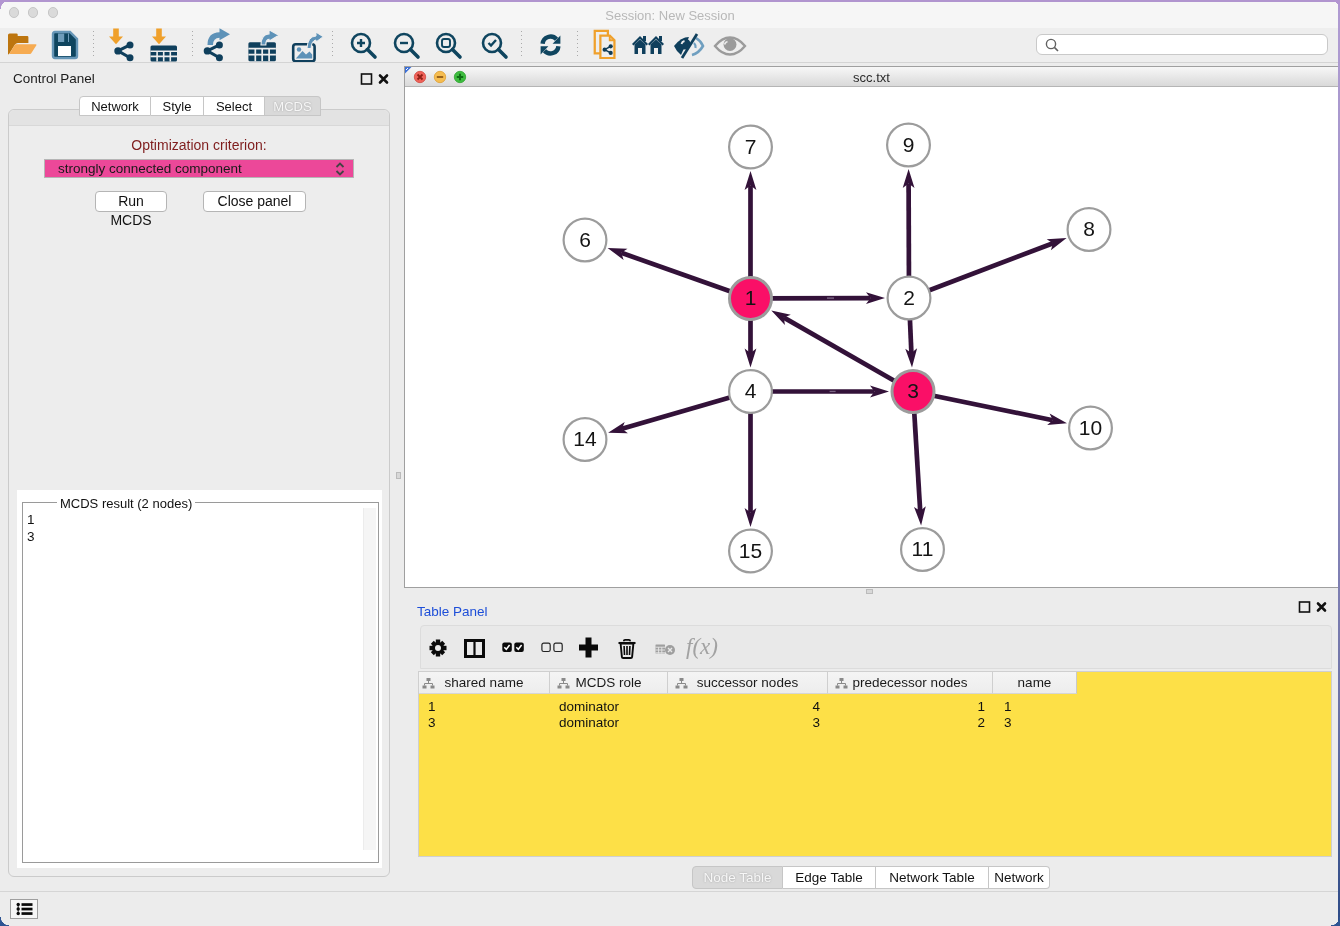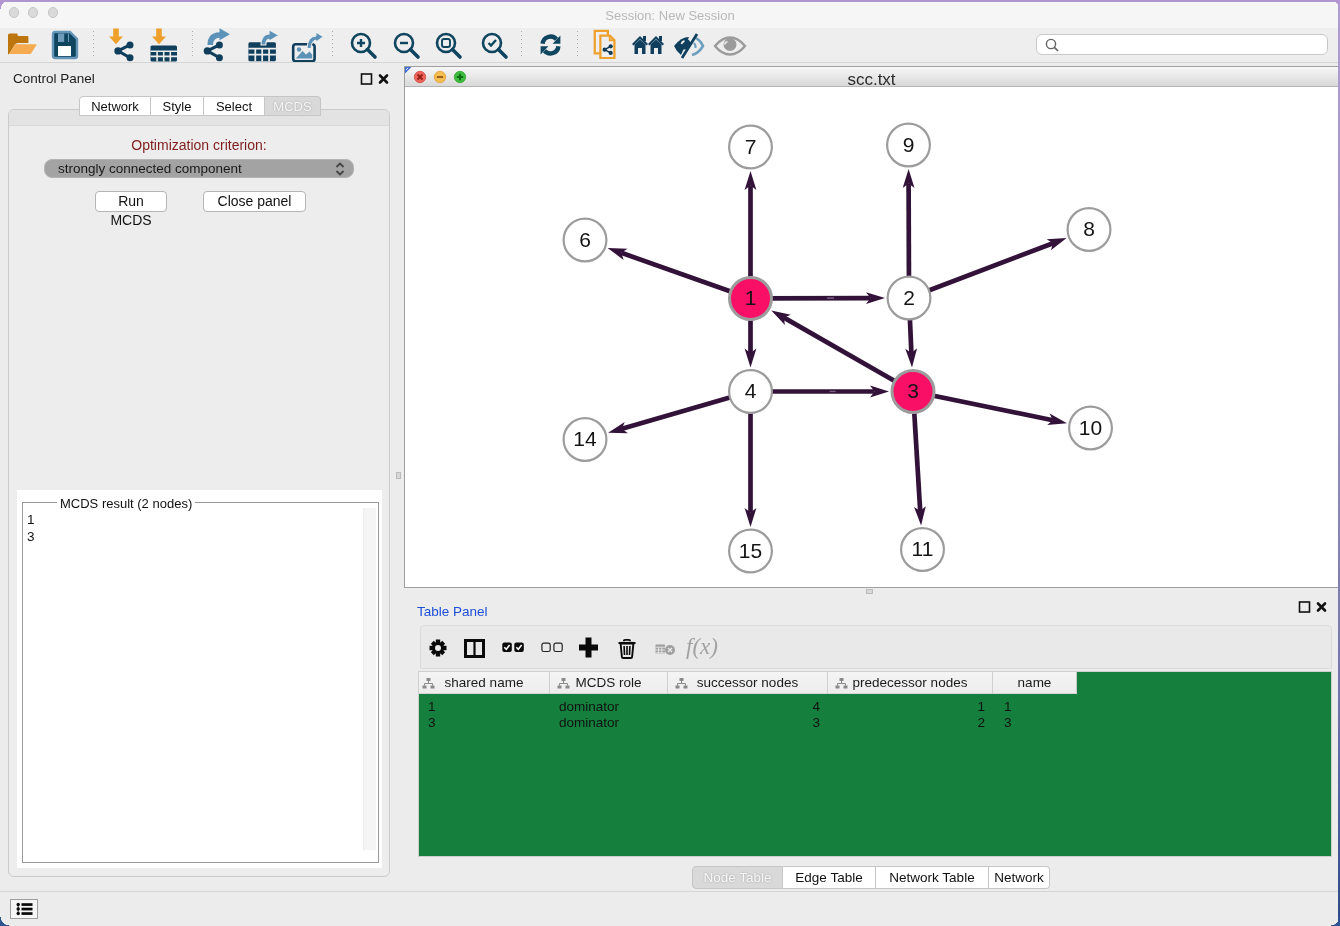--- a/index.html
+++ b/index.html
@@ -17,35 +17,35 @@
 #searchbox { position:absolute; left:1036px; top:6px; width:292px; height:21px; background:#fff; border:1px solid #c9c9c9; border-radius:6px; }
 
 #cp-title { position:absolute; left:13px; top:71px; font-size:13.5px; color:#1c1c1c; }
 .panel-rect { position:absolute; border:1px solid #cbcbcb; border-radius:6px; background:#ededed; }
 .tabstrip { position:absolute; display:flex; height:20px; }
 .tab { height:20px; background:#fff; border:1px solid #c6c6c6; border-left:none; font-size:13px; color:#111; text-align:center; line-height:19px; }
 .tab.first { border-left:1px solid #c6c6c6; border-radius:4px 0 0 0; }
 .tab.last { border-radius:0 4px 0 0; }
 .tab.sel { background:#d9d9d9; color:#f7f7f7; text-shadow:0 0 2px #9f9f9f; border-color:#c6c6c6; }
 #opt-label { position:absolute; left:0; top:137px; width:398px; text-align:center; font-size:14px; color:#7f1d1d; }
-#dropdown { position:absolute; left:44px; top:159px; width:310px; height:19px; background:#a3a3a3; border:1px solid #b5b5b5; border-radius:8px; font-size:13.5px; color:#1a1a1a; line-height:17px; padding-left:13px; }
+#dropdown { position:absolute; left:44px; top:159px; width:310px; height:19px; background:#ec4899; border:1px solid #b5b5b5; border-radius:0; font-size:13.5px; color:#1a1a1a; line-height:17px; padding-left:13px; }
 .btn { position:absolute; height:21px; background:#fff; border:1px solid #b5b5b5; border-radius:4px; font-size:14px; color:#111; text-align:center; line-height:19px; }
 
 #mcds-box { position:absolute; left:17px; top:490px; width:365px; height:378px; background:#fff; }
 #mcds-fs { position:absolute; left:5px; top:12px; width:357px; height:361px; border:1px solid #9a9a9a; }
 #mcds-legend { position:absolute; left:7px; top:-7px; background:#fff; padding:0 3px; font-size:13px; color:#111;margin-left:27px; }
 #mcds-scroll { position:absolute; right:6px; top:18px; width:13px; height:342px; background:#f5f5f5; border-left:1px solid #ececec; }
 
 #netwin { position:absolute; left:404px; top:66px; width:935px; height:522px; border:1px solid #9f9f9f; background:#fff; }
 #netwin-title { position:absolute; left:0; top:0; width:100%; height:20px; background:linear-gradient(#f7f7f7,#d9d9d9); border-bottom:1px solid #b5b5b5; }
-#netwin-title .t { position:absolute; width:100%; text-align:center; top:3px; font-size:17px; color:#2b2b2b; }
+#netwin-title .t { position:absolute; width:100%; text-align:center; top:3px; font-size:13px; color:#2b2b2b; }
 
 #tp-title { position:absolute; left:417px; top:604px; font-size:13.5px; color:#1d4ed8; }
 #tp-toolbar { position:absolute; left:420px; top:625px; width:912px; height:44px; background:#e9e9e9; border:1px solid #dcdcdc; border-radius:4px 4px 0 0; }
-#tp-table { position:absolute; left:418px; top:671px; width:914px; height:186px; background:#15803d; border:1px solid #cfcfcf; }
+#tp-table { position:absolute; left:418px; top:671px; width:914px; height:186px; background:#fde047; border:1px solid #cfcfcf; }
 .th { position:absolute; top:0; height:22px; background:linear-gradient(#f4f4f4,#ededed); border-right:1px solid #cfcfcf; border-bottom:1px solid #d6d6d6; font-size:13.5px; color:#1a1a1a; text-align:center; line-height:21px; }
 .td { position:absolute; font-size:13.5px; color:#111; height:16px; line-height:16px; }
 .hicon { position:absolute; top:5px; z-index:2; }
 
 #bottom-tabs { position:absolute; left:692px; top:866px; display:flex; height:35px; }
 .btab { height:23px; background:#fff; border:1px solid #c6c6c6; border-left:none; font-size:13.5px; color:#111; text-align:center; line-height:21px; }
 
 #statusbar { position:absolute; left:0; top:891px; width:1340px; height:35px; background:#ececec; border-top:1px solid #d5d5d5; }
 #memory-btn { position:absolute; left:1255px; top:897px; width:73px; height:23px; background:#f4f4f4; border:1px solid #a9a9a9; font-size:12px; color:#111; line-height:21px; text-align:center;margin-top:47px; }
 #list-btn { position:absolute; left:10px; top:899px; width:28px; height:20px; background:#f6f6f6; border:1px solid #9f9f9f; }

